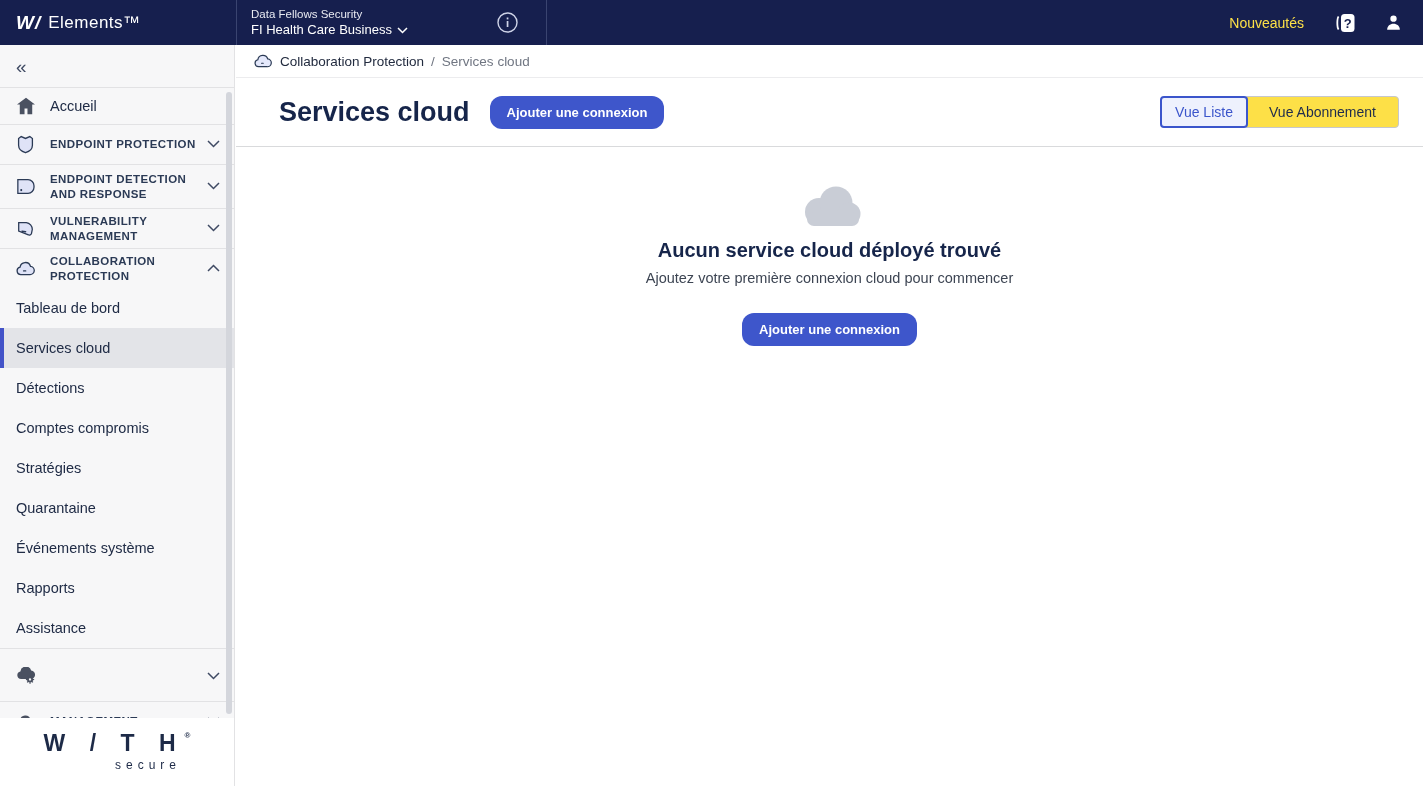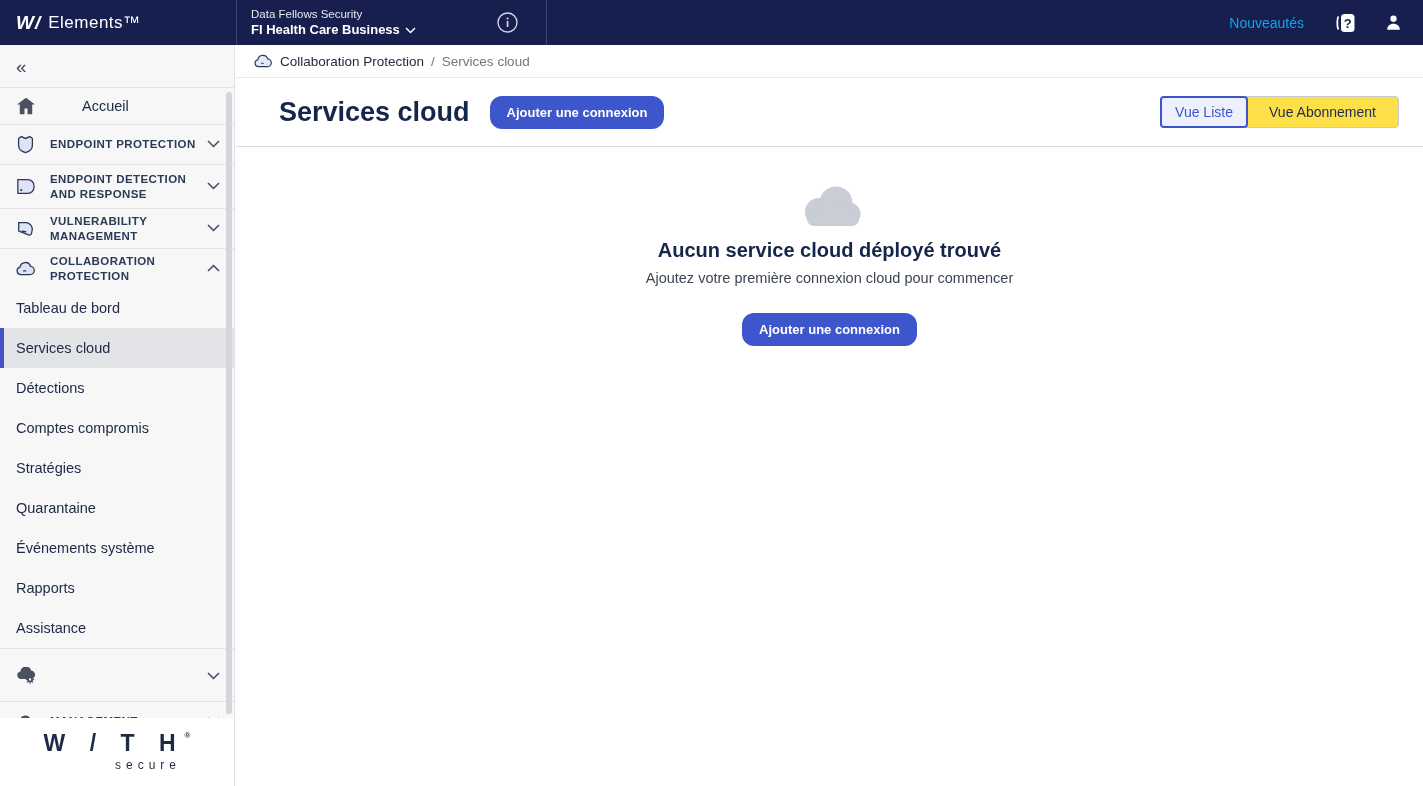--- a/index.html
+++ b/index.html
@@ -9,38 +9,38 @@
   
   .topbar { position:absolute; top:0; left:0; width:100%; height:45px;
     background:#161f4e; color:#fff; display:flex; align-items:center; z-index:30; }
   .logo-area { width:236px; height:100%; display:flex; align-items:center; padding-left:16px; }
   .logo-mark { font-weight:700; font-size:19px; letter-spacing:1px; font-style:italic; margin-right:7px; }
   .logo-name { font-size:17px; letter-spacing:.5px; font-weight:400; }
   .tb-divider { width:1px; height:45px; background:#3a4470; }
   .account { padding-left:14px; width:250px; cursor:pointer; }
   .account-org { font-size:11.5px; color:#e8eaf2; line-height:15px; }
   .account-row { display:flex; align-items:center; gap:5px; }
-  .account-scope { font-size:13px; font-weight:700; line-height:16px; }
+  .account-scope { font-size:13px; font-weight:400; line-height:16px; }
   .info-icon { margin-left:10px; margin-right:28px; cursor:pointer; display:flex; }
   .tb-right { margin-left:auto; display:flex; align-items:center; padding-right:20px; }
-  .news-link { font-size:14px; color:#0ea5e9; cursor:pointer; margin-right:30px; }
+  .news-link { font-size:14px; color:#fde047; cursor:pointer; margin-right:30px; }
   .help-icon { margin-right:26px; cursor:pointer; display:flex; align-items:center; }
   .user-icon { cursor:pointer; display:flex; }
 
   
   .sidebar { position:absolute; top:45px; left:0; width:235px; height:741px;
     background:#f7f7f8; border-right:1px solid #e2e2e4; overflow:hidden; }
   .collapse-row { height:43px; display:flex; align-items:center; padding-left:16px;
     border-bottom:1px solid #e2e2e4; }
   .collapse-glyph { font-size:19px; color:#3f4a63; cursor:pointer; line-height:1; }
   .nav { position:relative; }
   .nav-row { display:flex; align-items:center; padding:0 14px 0 16px; cursor:pointer; position:relative; }
   .nav-row .chev { margin-left:auto; flex:none; }
   .nav-icon { flex:none; width:22px; margin-right:12px; display:flex; align-items:center; }
-  .row-home { height:36px; font-size:14.5px; color:#202c46;gap:32px; }
+  .row-home { height:36px; font-size:14.5px; color:#202c46; }
   .row-section { border-top:1px solid #e2e2e4; font-size:11.5px; font-weight:700;
     color:#2b3a55; letter-spacing:.4px; line-height:1.3; }
   .h40 { height:40px; } .h44 { height:44px; } .h53 { height:53px; }
   .row-sub { height:40px; font-size:14.5px; color:#202c46; padding-left:16px; }
   .row-sub.selected { background:#e3e4e8; border-left:4px solid #4353c8; padding-left:12px; }
   .row-mixed { border-top:1px solid #e2e2e4; font-size:14.5px; color:#202c46; line-height:1.25; }
   .section-label { padding-right:6px; }
   .side-scrollbar { position:absolute; top:47px; right:2px; width:6px; height:622px;
     background:#d4d6dc; border-radius:3px; }
   .sidebar-footer { position:absolute; bottom:0; left:0; width:234px; height:68px;

